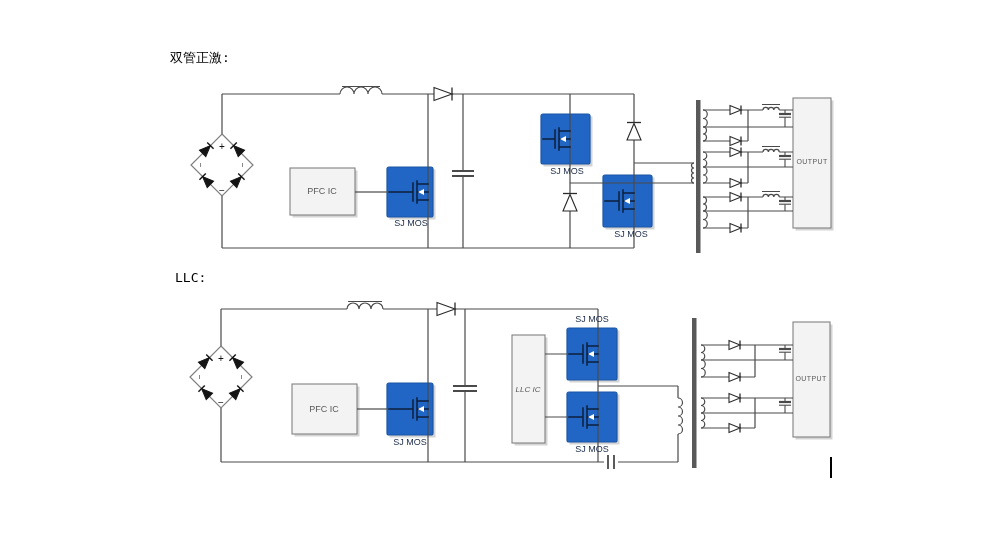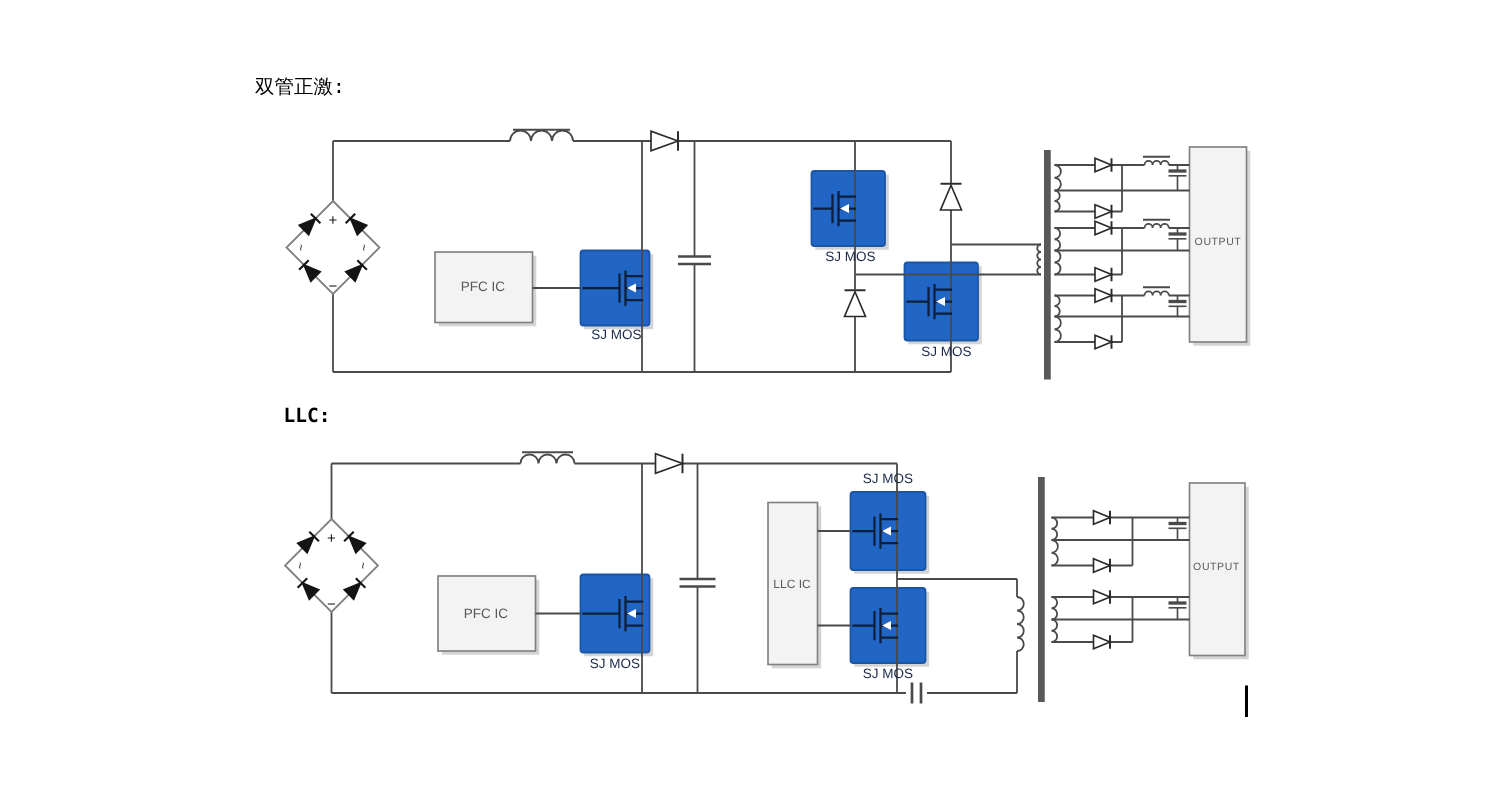--- a/index.html
+++ b/index.html
@@ -26,21 +26,21 @@
   .bsym{font:10px "Liberation Sans",sans-serif;fill:#111;text-anchor:middle;}
   .bsym-s{font:8px "Liberation Sans",sans-serif;fill:#111;text-anchor:middle;}
   .cursor{fill:#000;}
 
   
   .title{position:absolute;font:13px "DejaVu Sans Mono",monospace;color:#000;white-space:nowrap;}
   .lbl{position:absolute;transform:translateX(-50%);font:9px "Liberation Sans",sans-serif;
        color:var(--label-navy,#1b2a4a);white-space:nowrap;text-align:center;}
   .lbl-ic{position:absolute;transform:translateX(-50%);font:9px "Liberation Sans",sans-serif;
        color:var(--label-gray,#595959);white-space:nowrap;}
-  .lbl-llc{font-size:8px;}
+  .lbl-llc{font-size:8px;font-style:italic;}
   .lbl-out{position:absolute;transform:translateX(-50%);font:7px "Liberation Sans",sans-serif;
        letter-spacing:.4px;color:var(--label-gray,#595959);white-space:nowrap;}
 </style>
 </head>
 <body>
 
 <div id="stage">
 <svg width="1000" height="533" viewBox="0 0 1000 533">
 
   <g>
@@ -287,20 +287,20 @@
   <rect class="cursor" x="830" y="457" width="2" height="21"></rect>
 </svg>
 
 <div class="title" style="left:170px;top:49px;">双管正激:</div>
 <div class="lbl-ic" style="left:322px;top:186px;">PFC IC</div>
 <div class="lbl" style="left:411px;top:218px;">SJ MOS</div>
 <div class="lbl" style="left:567px;top:166px;">SJ MOS</div>
 <div class="lbl" style="left:631px;top:229px;">SJ MOS</div>
 <div class="lbl-out" style="left:812px;top:158px;">OUTPUT</div>
 
-<div class="title" style="left:189px;top:270px;font-weight:bold;">LLC:</div>
+<div class="title" style="left:175px;top:270px;">LLC:</div>
 <div class="lbl-ic" style="left:324px;top:404px;">PFC IC</div>
 <div class="lbl" style="left:410px;top:437px;">SJ MOS</div>
 <div class="lbl-ic lbl-llc" style="left:528px;top:385px;">LLC IC</div>
 <div class="lbl" style="left:592px;top:314px;">SJ MOS</div>
 <div class="lbl" style="left:592px;top:444px;">SJ MOS</div>
 <div class="lbl-out" style="left:811px;top:375px;">OUTPUT</div>
 </div>
 
 </body></html>

